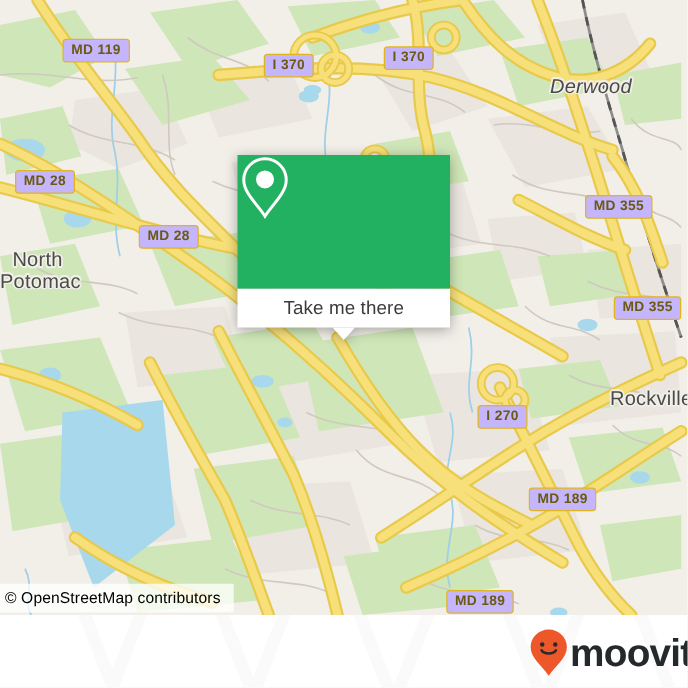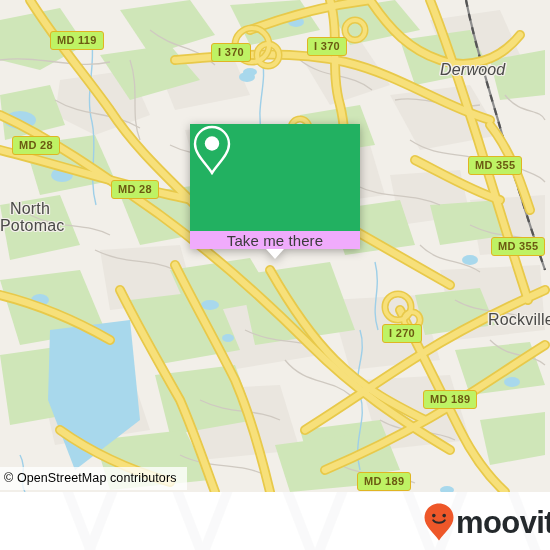--- a/index.html
+++ b/index.html
@@ -26,21 +26,21 @@
     white-space:nowrap;
     text-shadow:
       -1.4px 0 #f2efe9, 1.4px 0 #f2efe9, 0 -1.4px #f2efe9, 0 1.4px #f2efe9,
       -1px -1px #f2efe9, 1px -1px #f2efe9, -1px 1px #f2efe9, 1px 1px #f2efe9;
   }
   .map-label.two-line{white-space:normal;text-align:center;}
 
   
   .shield{
     position:absolute;
-    background:#bef264;
+    background:#c4b5fd;
     border:1.6px solid #e0b522;
     border-radius:3px;
     color:#6b5a12;
     font-size:11px;
     font-weight:bold;
     line-height:12px;
     padding:2px 6px 3px 6px;
     letter-spacing:.3px;
     white-space:nowrap;
   }
@@ -48,21 +48,21 @@
   
   #popup{
     position:absolute;left:190px;top:124px;width:170px;
     filter:drop-shadow(0 2px 5px rgba(0,0,0,.32));
   }
   #popup-head{
     background:#22b161;height:107px;width:170px;
     display:flex;align-items:center;justify-content:center;
   }
   #popup-foot{
-    background:#f0abfc;height:18px;width:170px;
+    background:#ffffff;height:31px;width:170px;
     display:flex;align-items:center;justify-content:center;
   }
   #popup-foot .label{
     font-size:15px;color:#3b3b3b;letter-spacing:.1px;
   }
   #popup-tail{
     width:0;height:0;margin:0 auto;
     border-left:9px solid transparent;
     border-right:9px solid transparent;
     border-top:10px solid #ffffff;

